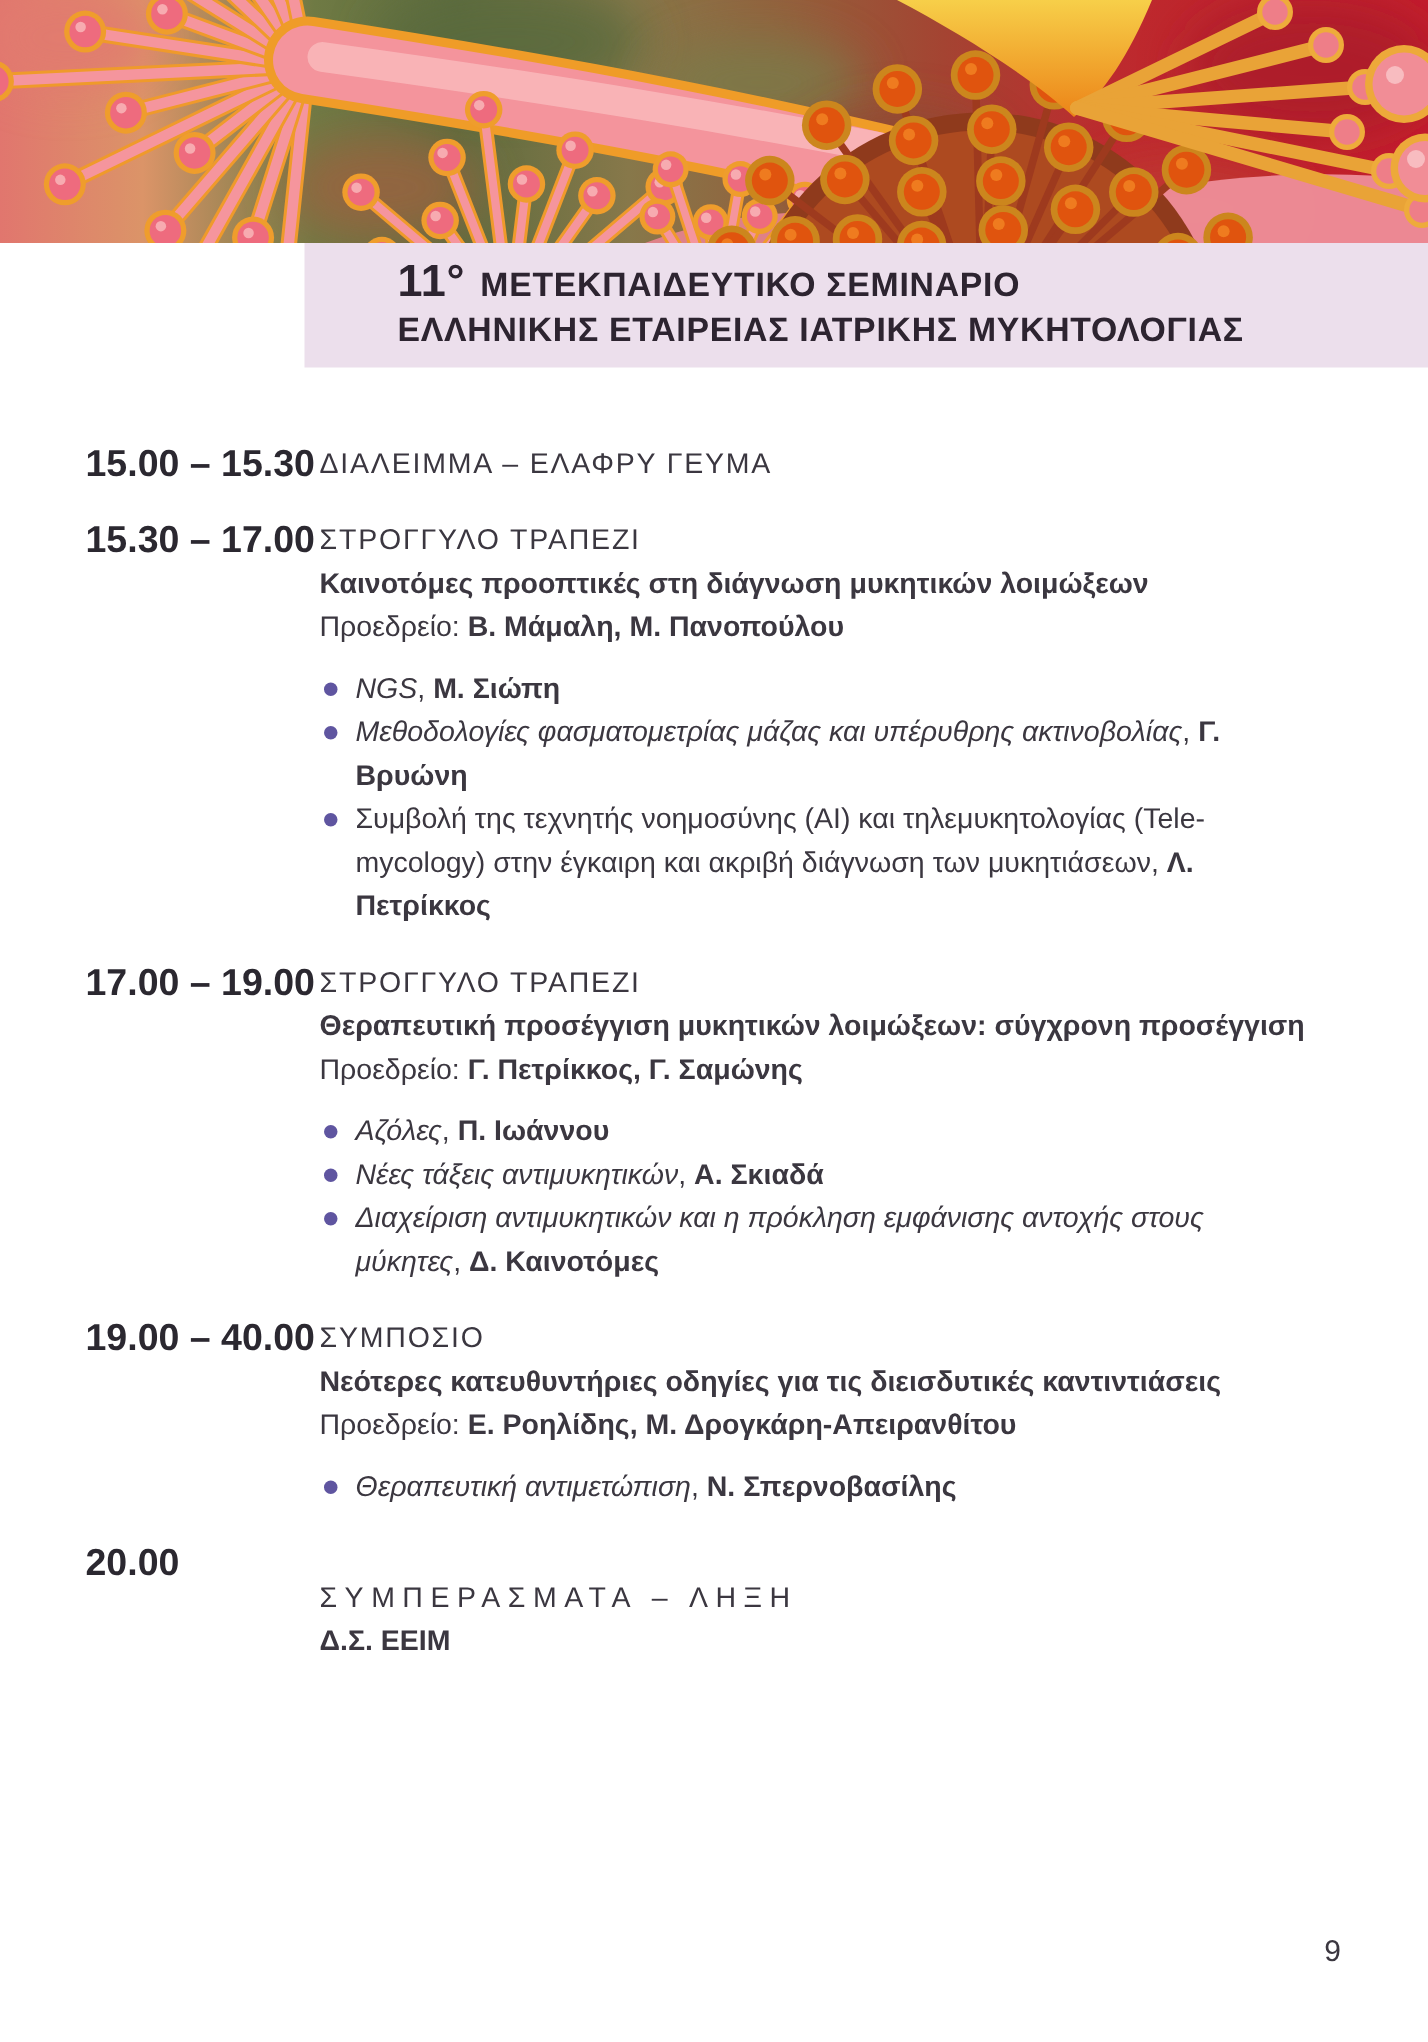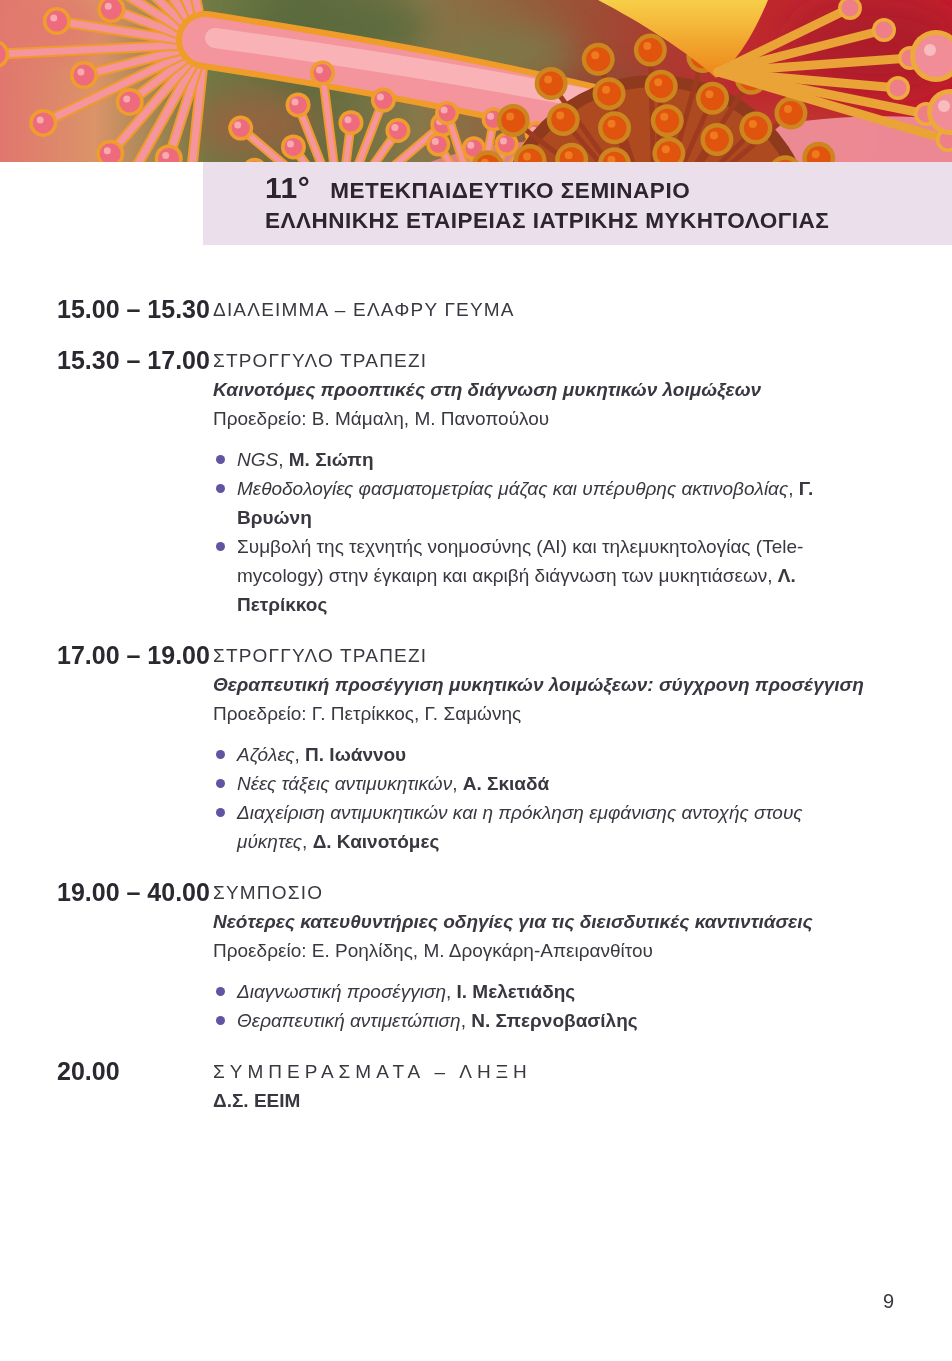--- a/index.html
+++ b/index.html
@@ -23,36 +23,36 @@
   }
   .hero{height:162px;width:952px;overflow:hidden;}
   .hero svg{display:block;}
   .banner{
     position:absolute;left:203px;top:162px;
     width:749px;height:83px;
     background:var(--banner-bg);
     padding:11px 0 0 62px;
     color:var(--banner-text);
   }
-  .banner-line1{display:flex;align-items:baseline;gap:20px;font-weight:700;letter-spacing:.5px;line-height:30px;}
+  .banner-line1{display:flex;align-items:baseline;gap:10px;font-weight:700;letter-spacing:.5px;line-height:30px;}
   .banner-num{font-size:30px;}
   .banner-main{font-size:22.5px;}
   .banner-line2{font-weight:700;font-size:22.5px;letter-spacing:.5px;line-height:30px;}
   .schedule{padding:133px 0 0 57px;}
   .sched-row{display:flex;margin-bottom:22px;}
   .time{
     width:156px;flex-shrink:0;
     font-weight:700;font-size:25px;line-height:29px;
     color:var(--time-text);
   }
   .content{width:660px;font-size:19px;line-height:29px;}
   .session-type{letter-spacing:1.2px;}
-  .session-type.spaced{letter-spacing:5px;}
-  .session-title{font-weight:700;font-style:italic;}
-  .chairs-names{font-weight:400;margin-top:15px;}
+  .session-type.spaced{letter-spacing:5px;margin-top:23px;}
+  .session-title{font-weight:700;}
+  .chairs-names{font-weight:700;margin-top:15px;}
   ul.talks{list-style:none;margin-top:12px;}
   ul.talks li{display:flex;line-height:29px;}
   .dot{
     width:9px;height:9px;border-radius:50%;
     background:var(--bullet);
     margin:10px 12px 0 3px;flex-shrink:0;
   }
   .talk-text{max-width:637px;}
   .topic.italic{font-style:italic;}
   .speaker{font-weight:700;}
@@ -493,24 +493,20 @@
     <div class="content">
       <div class="session-type">ΣΥΜΠΟΣΙΟ</div>
       <div class="session-title">Νεότερες κατευθυντήριες οδηγίες για τις διεισδυτικές καντιντιάσεις</div>
       <div class="chairs">
         <span class="chairs-label">Προεδρείο: </span>
         <span class="chairs-names">Ε. Ροηλίδης, Μ. Δρογκάρη-Απειρανθίτου</span>
       </div>
       <ul class="talks">
             <li>
               <span class="dot"></span>
-              <span class="talk-text"><span class="topic italic">Διαγνωστική προσέγγιση</span><span class="sep">, </span><span class="speaker">Ι. Μελετιάδης</span></span>
-            </li>
-            <li>
-              <span class="dot"></span>
               <span class="talk-text"><span class="topic italic">Θεραπευτική αντιμετώπιση</span><span class="sep">, </span><span class="speaker">Ν. Σπερνοβασίλης</span></span>
             </li>
           </ul>
 
     </div>
   </section>
 
   <section class="sched-row">
     <div class="time">20.00</div>
     <div class="content">

